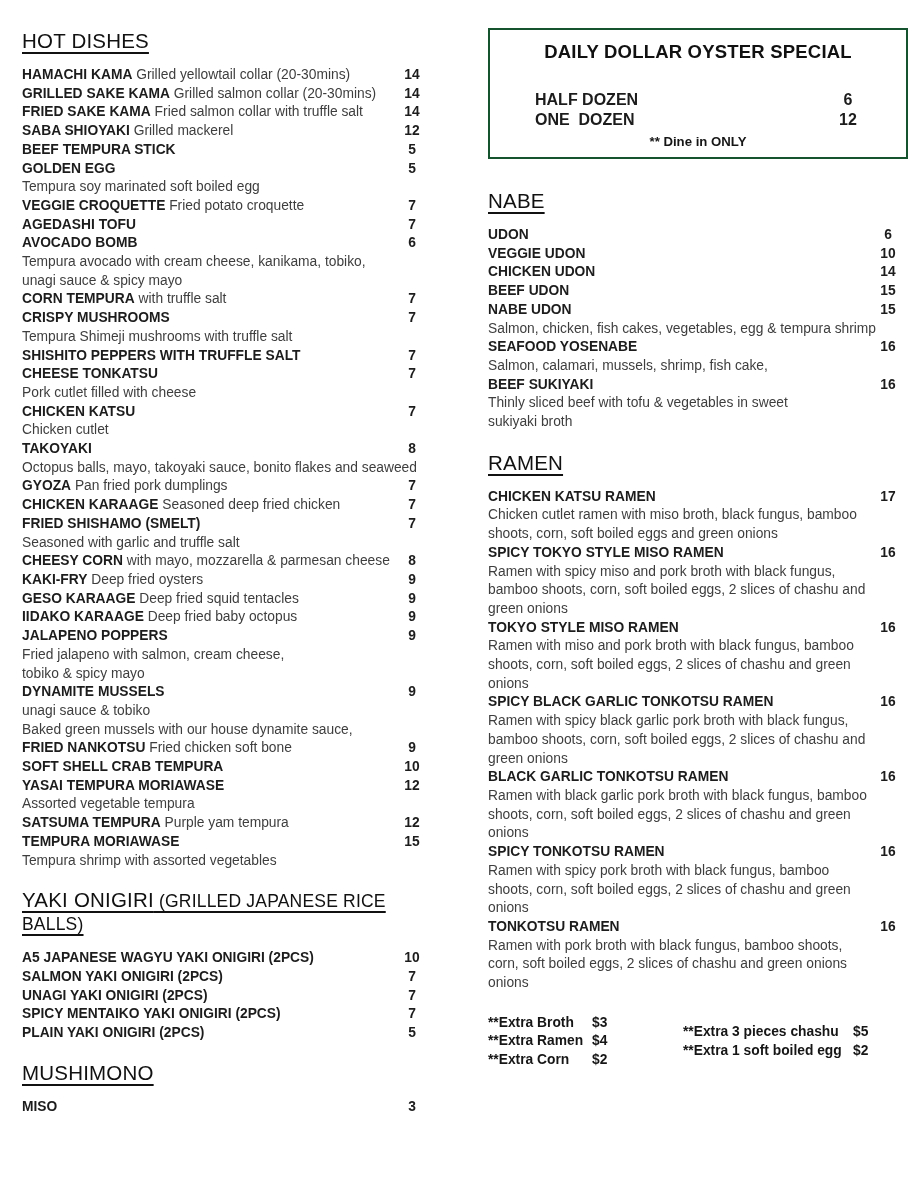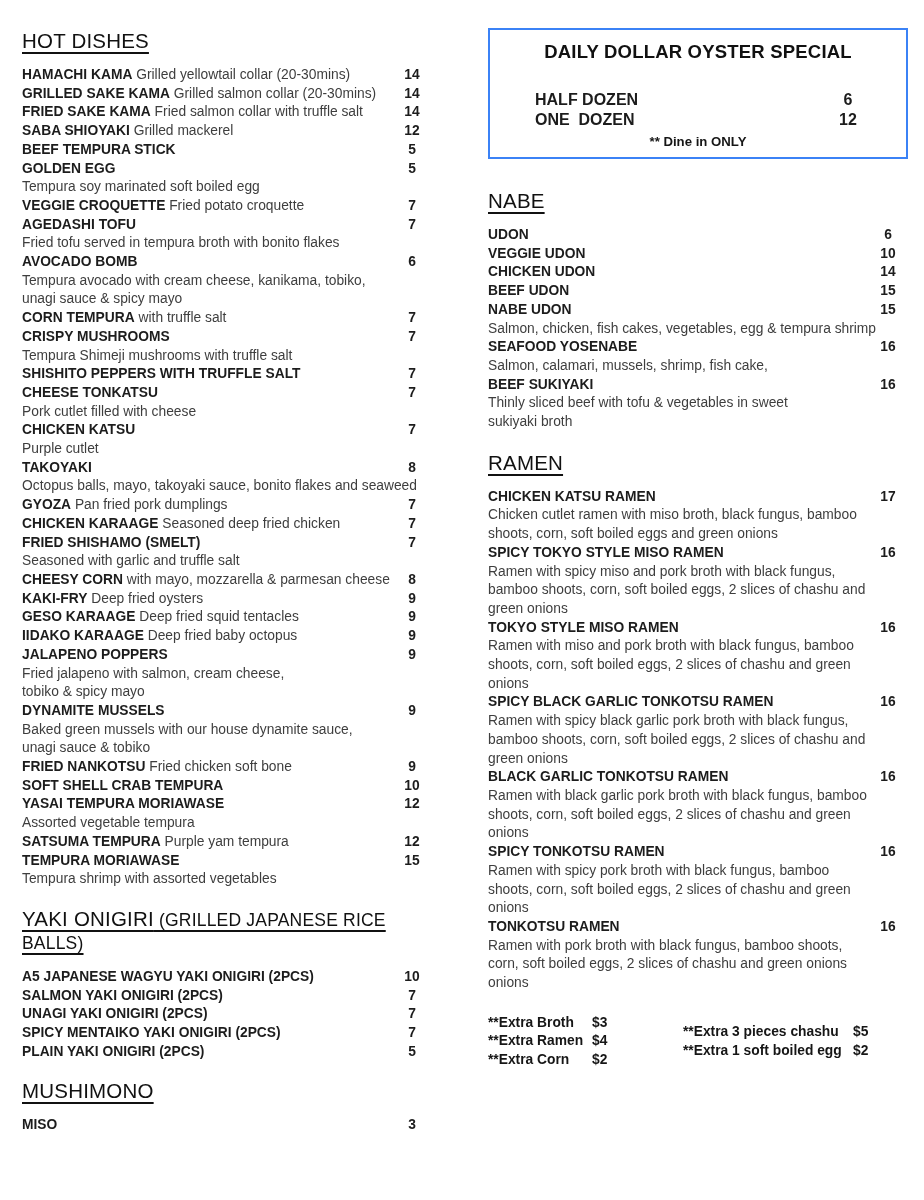--- a/index.html
+++ b/index.html
@@ -45,21 +45,21 @@
     font-weight: bold; color: #1c1c1c;
   }
   .item-desc { color: #3e3e3e; white-space: nowrap; }
 
   
   .col-left .menu-section:nth-of-type(3) { margin-top: 15px; }
   .col-right .menu-section:nth-of-type(2) { margin-top: 20px; }
 
   
   .special-box {
-    border: 2px solid #3b82f6;
+    border: 2px solid #14532d;
     padding: 10px 0 6px 0;
     margin-bottom: 31px;
   }
   .special-title {
     text-align: center;
     font-weight: bold;
     font-size: 18.5px;
     line-height: 24px;
     color: #111111;
     margin-bottom: 26px;
@@ -135,21 +135,20 @@
           <div class="item-line">
             <div class="item-text"><span class="item-name">VEGGIE CROQUETTE</span><span class="item-inline"> Fried potato croquette</span></div>
             <div class="item-price">7</div>
           </div>
         </div>
         <div class="item-row">
           <div class="item-line">
             <div class="item-text"><span class="item-name">AGEDASHI TOFU</span></div>
             <div class="item-price">7</div>
           </div>
-          <div class="item-desc">Fried tofu served in tempura broth with bonito flakes</div>
         </div>
         <div class="item-row">
           <div class="item-line">
             <div class="item-text"><span class="item-name">AVOCADO BOMB</span></div>
             <div class="item-price">6</div>
           </div>
           <div class="item-desc">Tempura avocado with cream cheese, kanikama, tobiko,</div>
           <div class="item-desc">unagi sauce &amp; spicy mayo</div>
         </div>
         <div class="item-row">
@@ -176,21 +175,21 @@
             <div class="item-text"><span class="item-name">CHEESE TONKATSU</span></div>
             <div class="item-price">7</div>
           </div>
           <div class="item-desc">Pork cutlet filled with cheese</div>
         </div>
         <div class="item-row">
           <div class="item-line">
             <div class="item-text"><span class="item-name">CHICKEN KATSU</span></div>
             <div class="item-price">7</div>
           </div>
-          <div class="item-desc">Purple cutlet</div>
+          <div class="item-desc">Chicken cutlet</div>
         </div>
         <div class="item-row">
           <div class="item-line">
             <div class="item-text"><span class="item-name">TAKOYAKI</span></div>
             <div class="item-price">8</div>
           </div>
           <div class="item-desc">Octopus balls, mayo, takoyaki sauce, bonito flakes and seaweed</div>
         </div>
         <div class="item-row">
           <div class="item-line">
@@ -241,22 +240,22 @@
             <div class="item-price">9</div>
           </div>
           <div class="item-desc">Fried jalapeno with salmon, cream cheese,</div>
           <div class="item-desc">tobiko &amp; spicy mayo</div>
         </div>
         <div class="item-row">
           <div class="item-line">
             <div class="item-text"><span class="item-name">DYNAMITE MUSSELS</span></div>
             <div class="item-price">9</div>
           </div>
+          <div class="item-desc">unagi sauce &amp; tobiko</div>
           <div class="item-desc">Baked green mussels with our house dynamite sauce,</div>
-          <div class="item-desc">unagi sauce &amp; tobiko</div>
         </div>
         <div class="item-row">
           <div class="item-line">
             <div class="item-text"><span class="item-name">FRIED NANKOTSU</span><span class="item-inline"> Fried chicken soft bone</span></div>
             <div class="item-price">9</div>
           </div>
         </div>
         <div class="item-row">
           <div class="item-line">
             <div class="item-text"><span class="item-name">SOFT SHELL CRAB TEMPURA</span></div>

